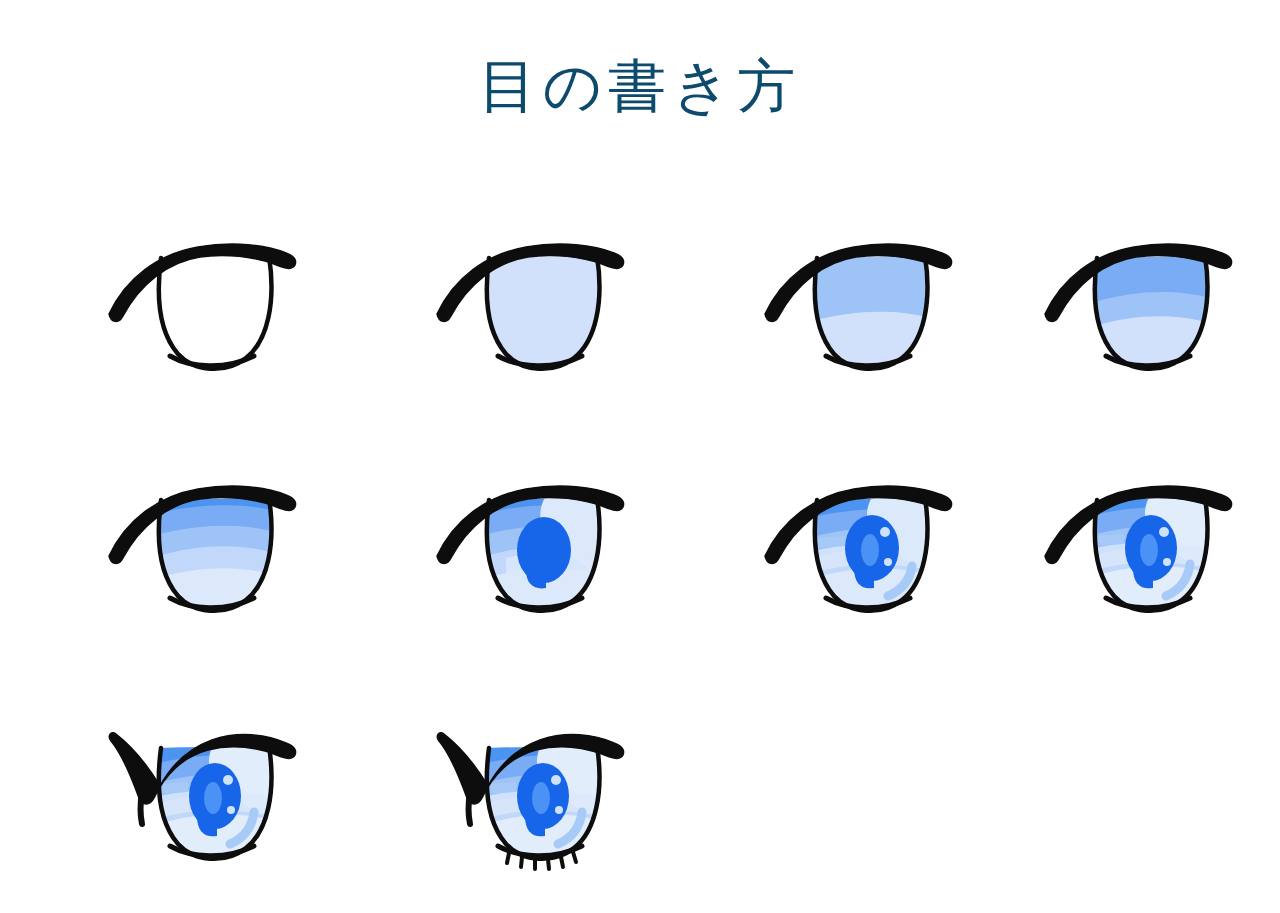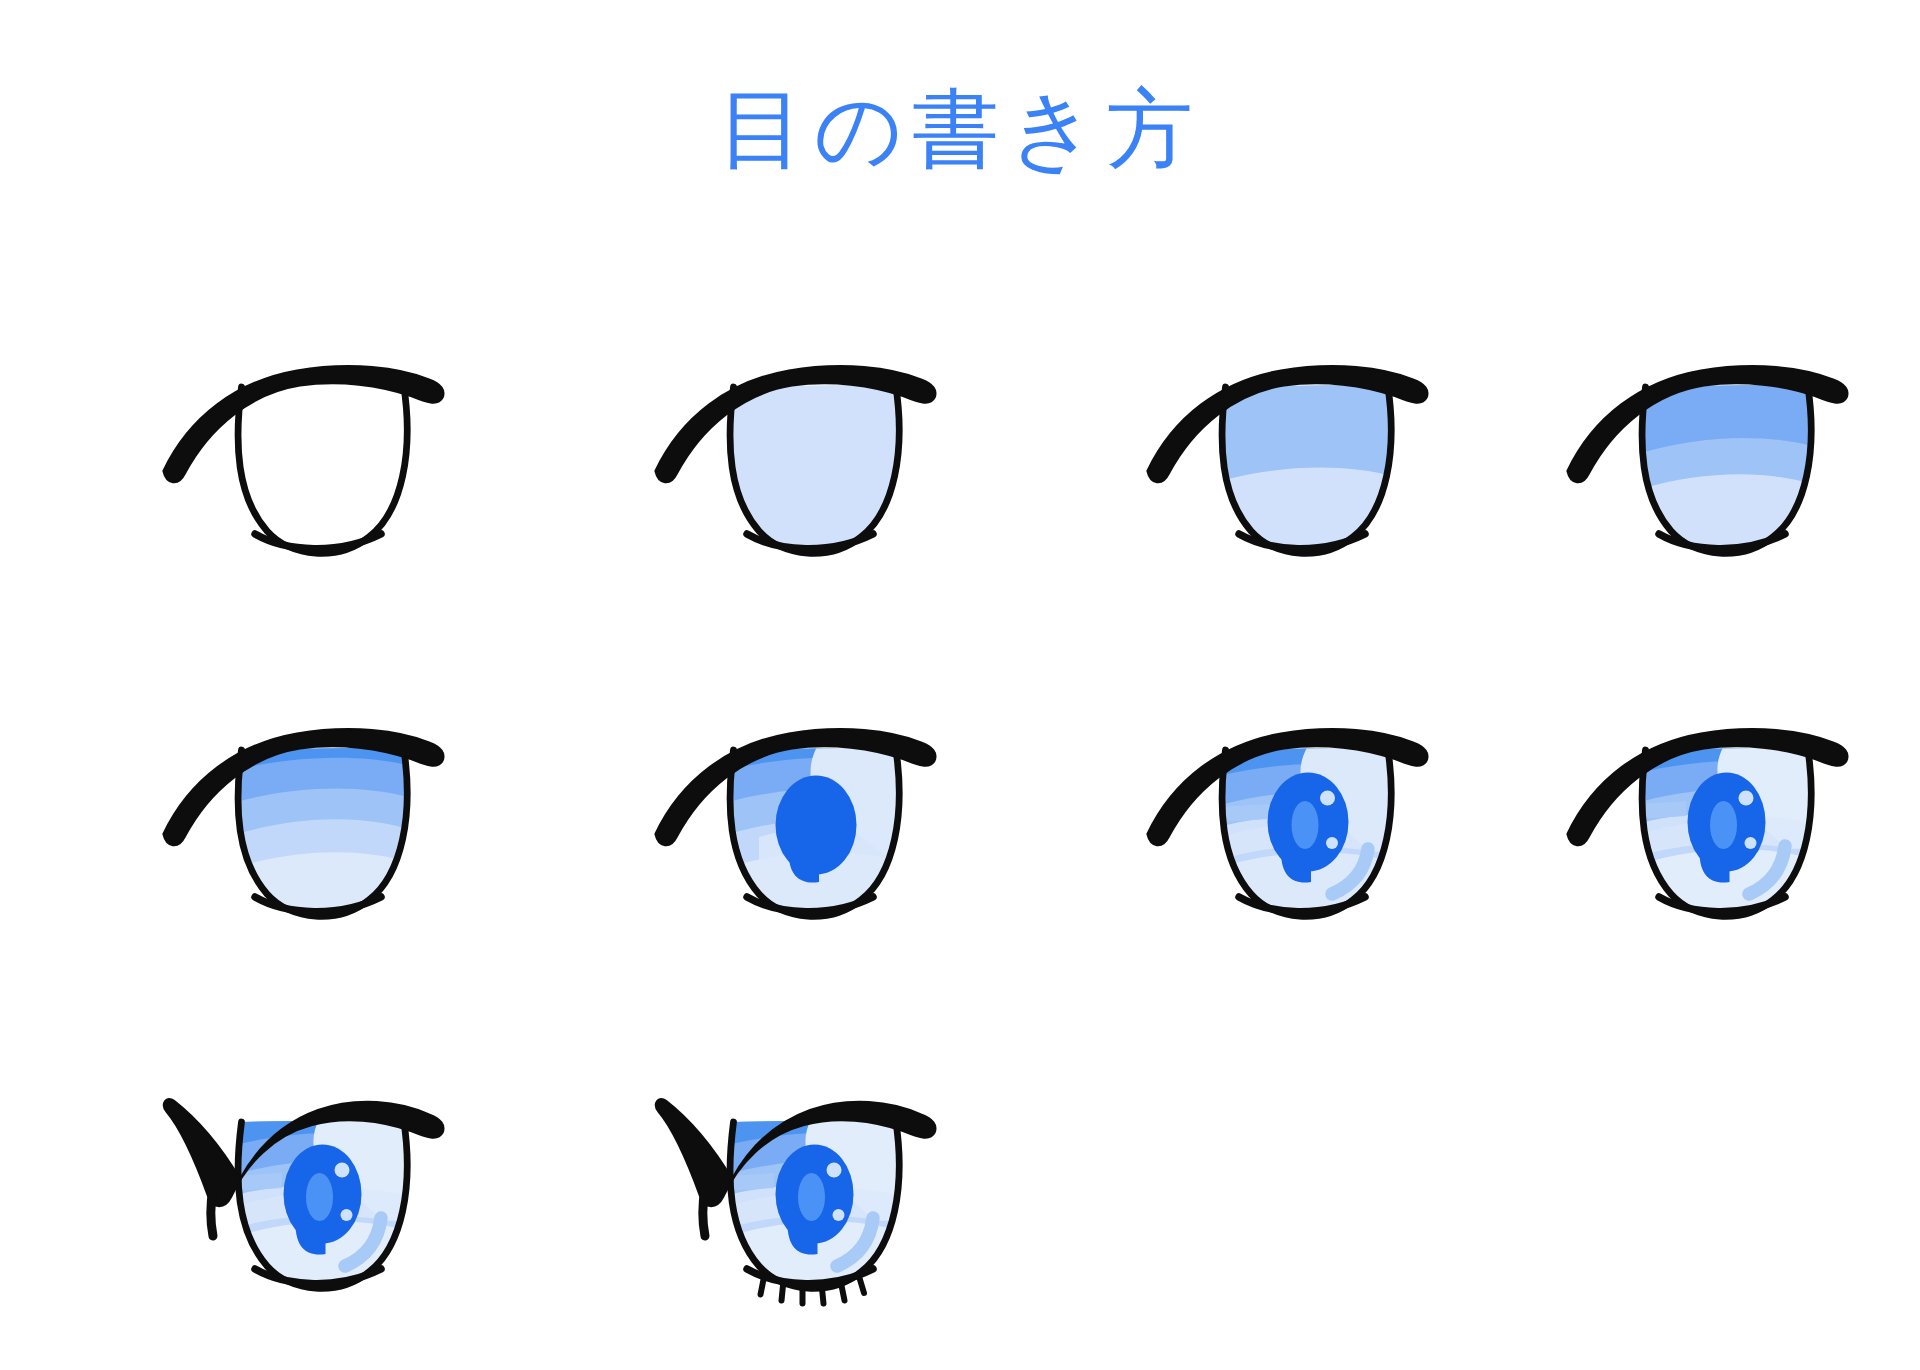--- a/index.html
+++ b/index.html
@@ -19,21 +19,21 @@
   #page-title {
     position: absolute;
     left: 0;
     top: 52px;
     width: 1280px;
     text-align: center;
     font-family: "Liberation Serif", "DejaVu Serif", serif;
     font-size: 58px;
     line-height: 70px;
     letter-spacing: 6px;
-    color: #3b82f6;
+    color: #0c4a6e;
     font-weight: 400;
     white-space: nowrap;
   }
 
   .step-grid {
     position: absolute;
     left: 0;
     top: 0;
     width: 1280px;
     height: 913px;

